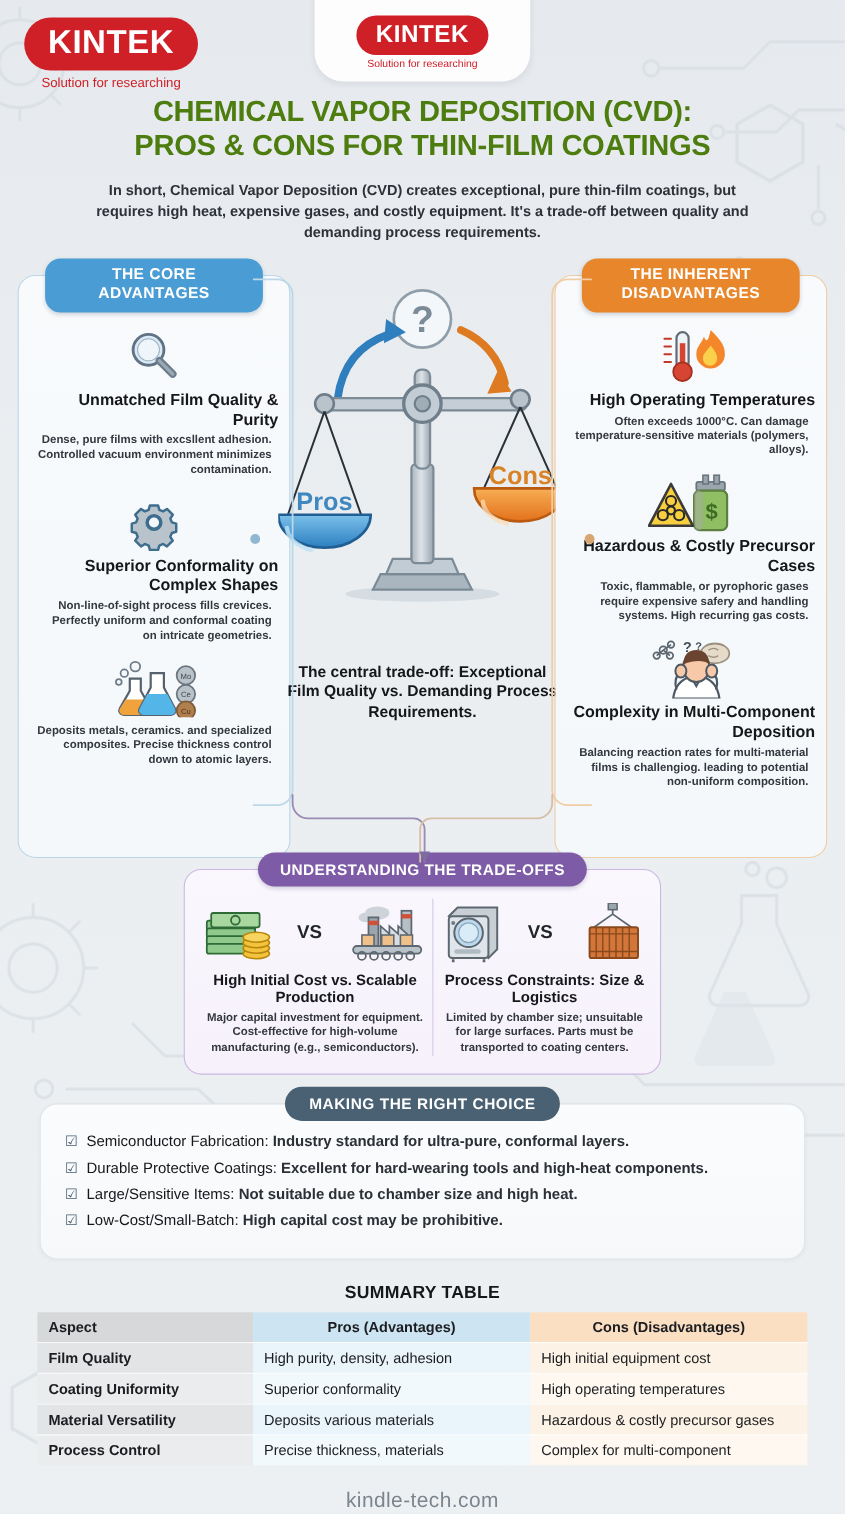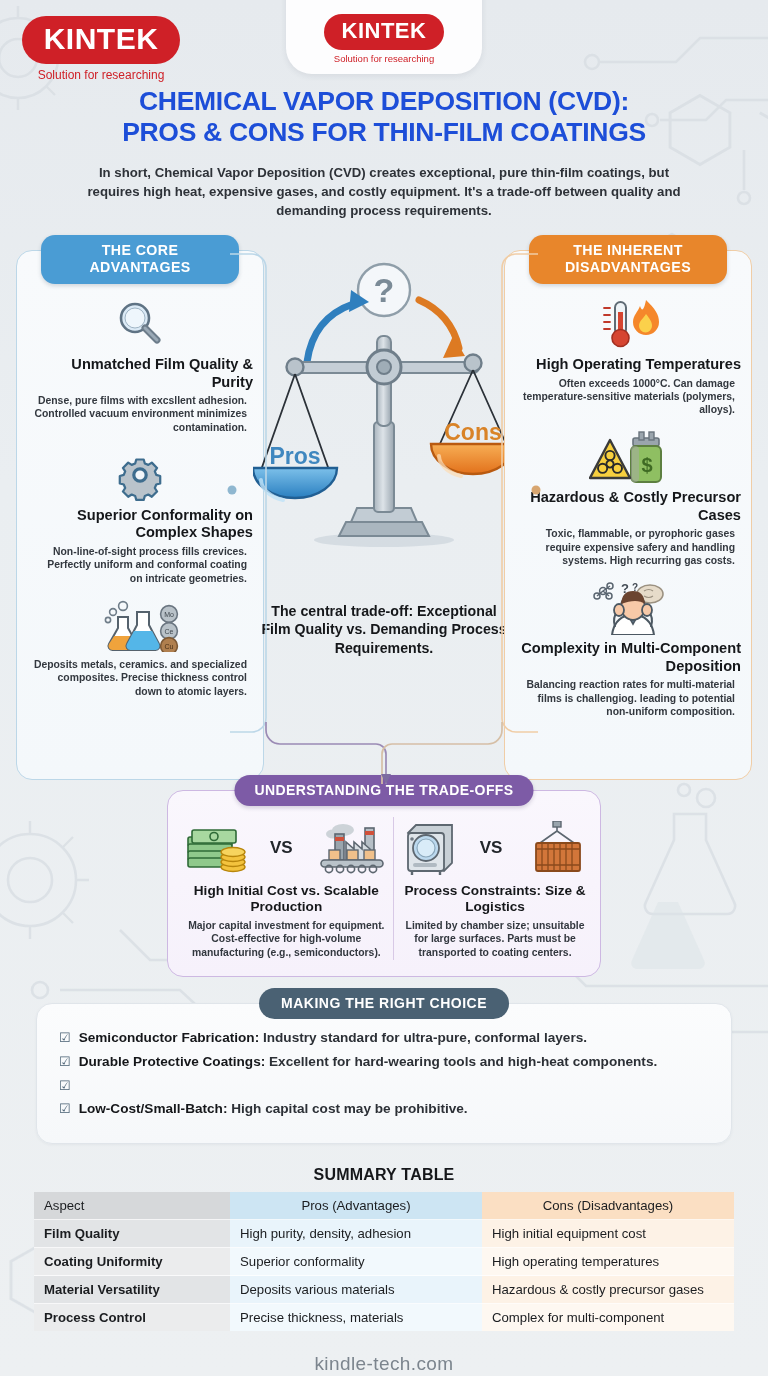--- a/index.html
+++ b/index.html
@@ -35,21 +35,21 @@
   .logo-left .logo-pill { font-size:30px; padding:8px 22px 10px; }
   .logo-left .logo-tag { font-size:12px; margin-top:4px; display:block; }
 
   .logo-center { position:absolute; left:50%; transform:translateX(-50%); top:14px; width:150px; text-align:center; }
   .logo-center .logo-pill { font-size:22px; padding:6px 18px 8px; }
   .logo-center .logo-tag { font-size:9.5px; margin-top:3px; display:block; }
 
   .main-title {
     position:absolute; top:86px; left:0; width:768px; text-align:center;
     font-size:26.5px; font-weight:bold; line-height:1.18; letter-spacing:-.3px;
-    color:#1d4ed8;
+    color:#4d7c0f;
   }
   .intro {
     position:absolute; top:163px; left:84px; width:600px; text-align:center;
     font-size:13.2px; line-height:1.45; color:#2e3238; font-weight:600;
   }
 
   
   .cols { position:relative; height:548px; }
 
   .panel {
@@ -118,29 +118,29 @@
     padding:26px 22px 18px;
     box-shadow:0 1px 3px rgba(40,60,80,.05);
   }
   .choice-badge {
     position:absolute; top:-15px; left:50%; transform:translateX(-50%);
     background:#4a6173; color:#fff; font-weight:bold; font-size:14px;
     letter-spacing:.5px; padding:7px 22px 8px; border-radius:16px; white-space:nowrap;
   }
   .choice-row { display:flex; align-items:baseline; gap:8px; margin-bottom:7px; font-size:13.6px; line-height:1.25; }
   .tick { color:#4a6173; font-size:13px; flex:0 0 auto; }
-  .choice-row b { font-weight:bold; color:#15171a; }
+  .choice-row b { font-weight:normal; color:#15171a; }
   .choice-row span.txt { color:#2c3036; font-weight:600; }
 
   
   .summary { margin:22px auto 0; width:700px; }
   .summary-title { text-align:center; font-size:16px; font-weight:bold; letter-spacing:.2px; margin-bottom:8px; color:#15171a; }
   table { border-collapse:collapse; width:100%; table-layout:fixed; }
   th, td { padding:6px 10px; font-size:13.2px; text-align:left; }
-  thead th { font-weight:normal; }
+  thead th { font-weight:bold; }
   thead th.c-aspect { background:#d6d8da; }
   thead th.c-pros   { background:#cde5f3; text-align:center; }
   thead th.c-cons   { background:#fbdfc3; text-align:center; }
   tbody td.c-aspect { background:#e2e4e6; font-weight:bold; }
   tbody td.c-pros   { background:#e9f4fb; }
   tbody td.c-cons   { background:#fdf2e6; }
   tbody tr:nth-child(even) td.c-aspect { background:#ebeced; }
   tbody tr:nth-child(even) td.c-pros   { background:#f2f9fd; }
   tbody tr:nth-child(even) td.c-cons   { background:#fef8f1; }
   tbody td { border-top:1px solid rgba(255,255,255,.75); }
@@ -531,20 +531,22 @@
       </div>
 
       <div class="choice-row">
         <span class="tick">☑</span>
         <span><b>Durable Protective Coatings:</b>
         <span class="txt">Excellent for hard-wearing tools and high-heat components.</span></span>
       </div>
 
       <div class="choice-row">
         <span class="tick">☑</span>
+        <span><b>Large/Sensitive Items:</b>
+        <span class="txt">Not suitable due to chamber size and high heat.</span></span>
       </div>
 
       <div class="choice-row">
         <span class="tick">☑</span>
         <span><b>Low-Cost/Small-Batch:</b>
         <span class="txt">High capital cost may be prohibitive.</span></span>
       </div>
 
     </div>
   </div>

